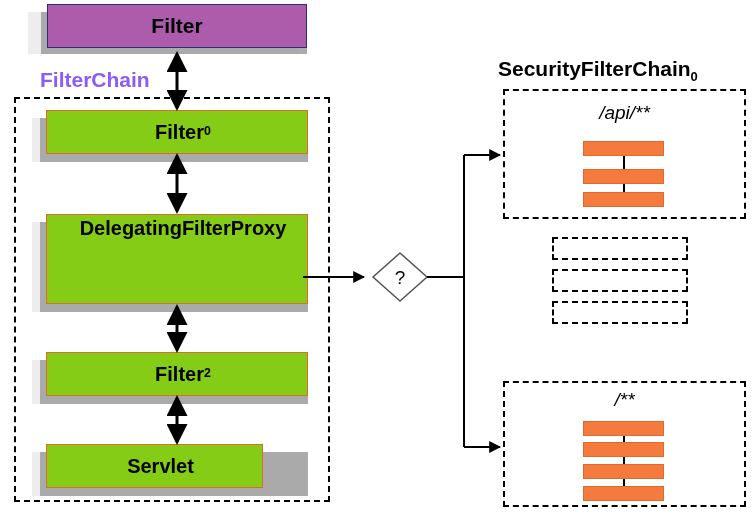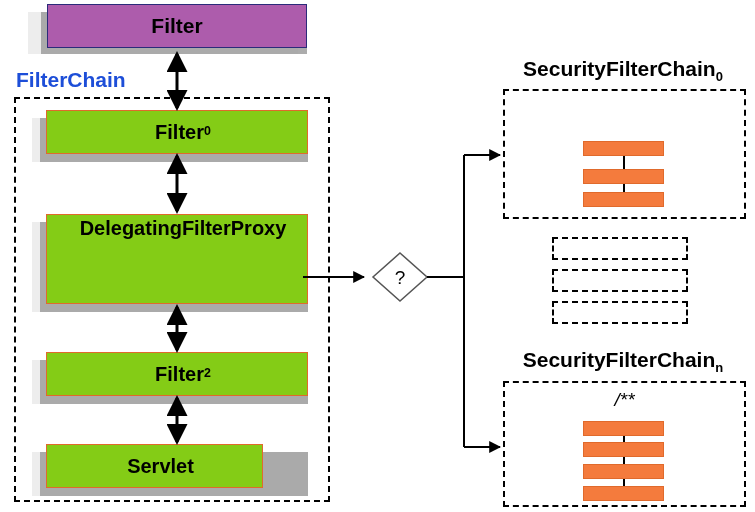--- a/index.html
+++ b/index.html
@@ -65,30 +65,31 @@
     position: absolute;
     box-sizing: border-box;
     border: 2px dashed #000000;
     background: transparent;
   }
 
   .caption {
     position: absolute;
     font-weight: bold;
     font-size: 21px;
-    color: #1d4ed8;
+    color: #8b5cf6;
     white-space: nowrap;
+    margin-left: 24px;
   }
   .caption-c {
     position: absolute;
     font-weight: bold;
     font-size: 21px;
     color: #000000;
     white-space: nowrap;
-    text-align: center;
+    text-align: left;
   }
   .pattern-label {
     position: absolute;
     font-style: italic;
     font-size: 19px;
     color: #000000;
     white-space: nowrap;
     text-align: center;
   }
   .sub {
@@ -174,31 +175,31 @@
   <div class="shadow2" style="left:32px; top:452px; width:276px; height:44px;"></div>
   <div class="shadow" style="left:40px; top:452px; width:268px; height:44px;"></div>
   <div class="box orange-box" style="left:46px; top:444px; width:217px; height:44px;">
     <span>Servlet</span>
   </div>
 
   <div class="caption-c" style="left:498px; top:57px; width:250px;"><span>SecurityFilterChain</span><span class="sub">0</span></div>
 
   <div class="dashed" style="left:503px; top:89px; width:243px; height:130px;"></div>
 
+  <div class="pattern-label" style="left:503px; top:102px; width:243px;">/api/**</div>
 
   <div class="connector" style="left:623px; top:150px; height:50px;"></div>
   <div class="bar" style="left:583px; top:141px; width:81px; height:15px;"></div>
   <div class="bar" style="left:583px; top:169px; width:81px; height:15px;"></div>
   <div class="bar" style="left:583px; top:192px; width:81px; height:15px;"></div>
 
   <div class="dashed-thin" style="left:552px; top:237px; width:136px; height:23px;"></div>
   <div class="dashed-thin" style="left:552px; top:269px; width:136px; height:23px;"></div>
   <div class="dashed-thin" style="left:552px; top:301px; width:136px; height:23px;"></div>
 
-  <div class="caption-c" style="left:498px; top:348px; width:250px;"><span>SecurityFilterChain</span><span class="sub">n</span></div>
 
   <div class="dashed" style="left:503px; top:381px; width:243px; height:126px;"></div>
 
   <div class="pattern-label" style="left:503px; top:389px; width:243px;">/**</div>
 
   <div class="connector" style="left:623px; top:429px; height:62px;"></div>
   <div class="bar" style="left:583px; top:421px; width:81px; height:15px;"></div>
   <div class="bar" style="left:583px; top:442px; width:81px; height:15px;"></div>
   <div class="bar" style="left:583px; top:464px; width:81px; height:15px;"></div>
   <div class="bar" style="left:583px; top:486px; width:81px; height:15px;"></div>

